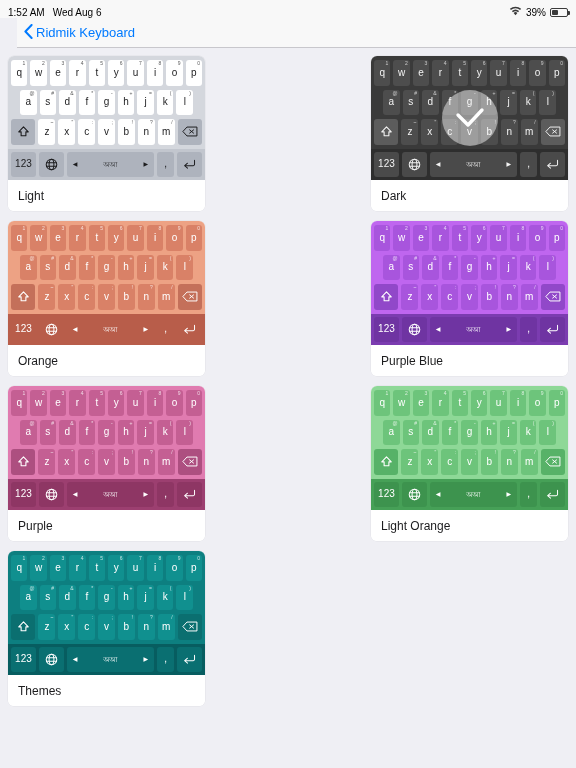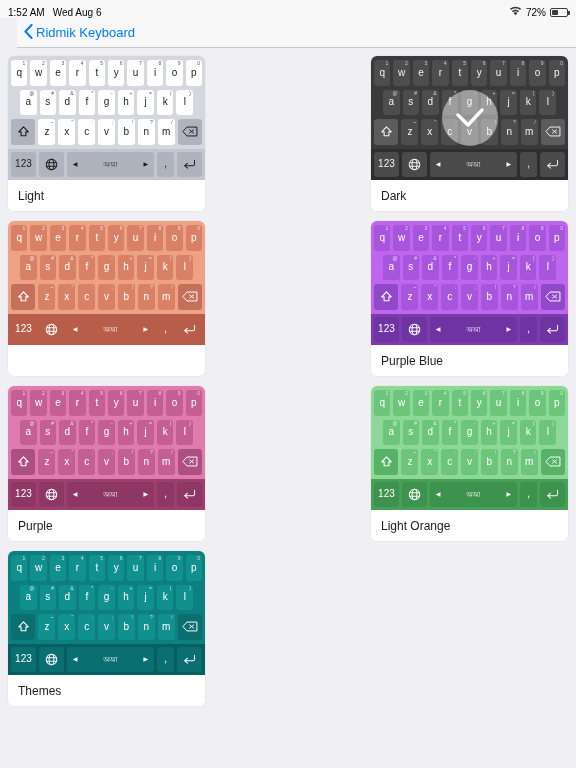--- a/index.html
+++ b/index.html
@@ -115,21 +115,21 @@
     <span>Wed Aug 6</span>
   </div>
   <div class="sb-right">
     <span class="wifi-icon">
       <svg width="13" height="10" viewBox="0 0 13 10">
         <path d="M6.5 9.2 4.6 6.9a3 3 0 0 1 3.8 0z" fill="#3a3a3a"></path>
         <path d="M2.9 5.1a5.6 5.6 0 0 1 7.2 0l-1 1.2a4 4 0 0 0-5.2 0z" fill="#3a3a3a"></path>
         <path d="M0.9 2.7a8.7 8.7 0 0 1 11.2 0l-1 1.2a7.1 7.1 0 0 0-9.2 0z" fill="#3a3a3a"></path>
       </svg>
     </span>
-    <span>72%</span>
+    <span>39%</span>
     <span class="batt">
         <span class="batt-fill" style="width: 39%;"></span>
       </span>
   </div>
 </div>
 
 <div class="navbar">
   <div class="nav-back">
     <span class="chev">
       <svg width="9" height="15" viewBox="0 0 9 15">
@@ -588,20 +588,21 @@
               <div class="key" style="color: rgb(255, 255, 255);">,</div>
               <div class="key wide" style="color: rgb(255, 255, 255);">
                 <svg width="13" height="11" viewBox="0 0 14 12">
                   <path d="M12.5 1.5v4.2a1.6 1.6 0 0 1-1.6 1.6H2.2" fill="none" stroke="#ffffff" stroke-width="1.1" stroke-linecap="round"></path>
                   <path d="M4.8 4.6 1.8 7.3l3 2.7" fill="none" stroke="#ffffff" stroke-width="1.1" stroke-linecap="round" stroke-linejoin="round"></path>
                 </svg>
               </div>
             </div>
           </div>
         </div>
+        <div class="card-label">Orange</div>
       </div>
       <div class="card">
         <div class="preview" style="background: rgb(191, 102, 239);">
           <div class="kb">
             <div class="kb-row">
               <div class="key" style="background: rgb(168, 85, 221); color: rgb(255, 255, 255);">
                 <span>q</span>
                 <span class="sup">1</span>
               </div>
               <div class="key" style="background: rgb(168, 85, 221); color: rgb(255, 255, 255);">

